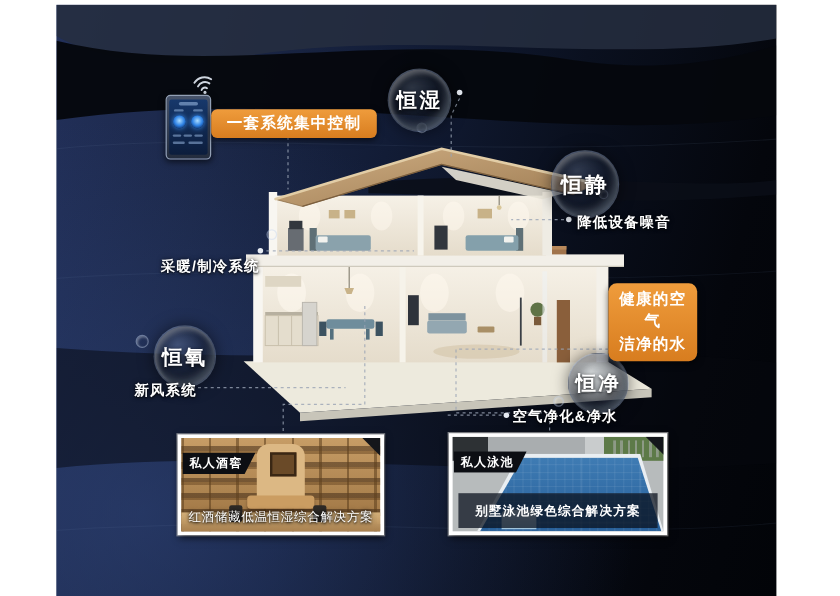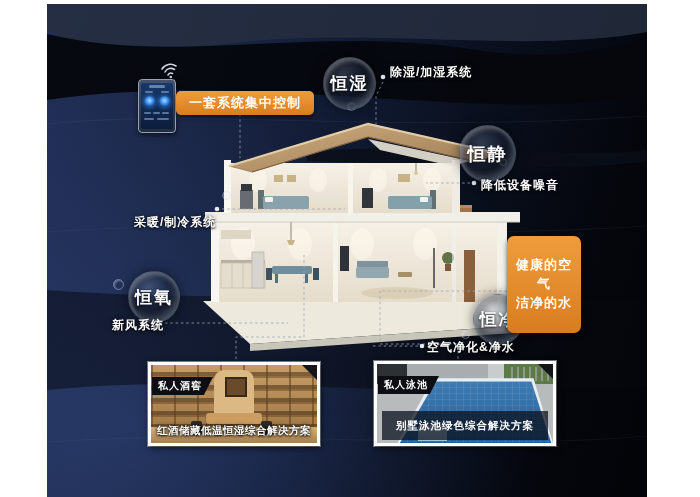--- a/index.html
+++ b/index.html
@@ -17,32 +17,32 @@
           border:1px solid rgba(185,205,235,.28);
           box-shadow:inset 2px 3px 4px rgba(255,255,255,.30), inset -3px -5px 7px rgba(200,220,248,.32),
                      inset 0 0 14px rgba(0,0,0,.55), 0 0 12px rgba(0,0,0,.5);
           text-shadow:0 1px 3px rgba(0,0,0,.85);}
   .sys-label{color:#fff;font-weight:bold;font-size:12px;white-space:nowrap;z-index:6;
              text-shadow:0 1px 2px rgba(0,0,0,.9), 0 0 4px rgba(0,0,0,.6);letter-spacing:1px;}
   .pill{background:linear-gradient(#ef9c3c,#d87d1f);color:#fff;font-weight:bold;font-size:13px;
         padding:3px 13px;border-radius:5px;white-space:nowrap;z-index:6;letter-spacing:1px;
         box-shadow:0 2px 5px rgba(0,0,0,.55);}
   .highlight-box{background:linear-gradient(#ef9c3c,#d87d1f);color:#fff;font-weight:bold;font-size:13px;
-        text-align:center;line-height:1.45;padding:20px 8px;border-radius:7px;z-index:6;letter-spacing:1px;
+        text-align:center;line-height:1.45;padding:4px 8px;border-radius:7px;z-index:6;letter-spacing:1px;
         box-shadow:0 2px 5px rgba(0,0,0,.55);}
   .ring{border-radius:50%;border:1px solid rgba(200,216,240,.45);z-index:5;
         box-shadow:inset 1px 1px 2px rgba(255,255,255,.35);}
   .card{background:#fff;padding:3px;z-index:6;box-shadow:1px 2px 6px rgba(0,0,0,.65), 0 0 0 1px rgba(210,210,210,.6);}
   .card-inner{position:relative;width:100%;height:100%;overflow:hidden;}
   .card-tag{position:absolute;left:1px;top:12px;background:#0c0e13;color:#fff;font-size:10px;font-weight:bold;
         padding:2px 11px 2px 6px;letter-spacing:1px;z-index:3;
         clip-path:polygon(0 0,100% 0,85% 100%,0 100%);}
   .fold{position:absolute;top:0;right:0;width:0;height:0;z-index:3;
         border-top:15px solid #14161b;border-left:15px solid transparent;}
-  .caption{position:absolute;left:0;right:0;text-align:center;color:#fff;font-weight:bold;z-index:3;
+  .caption{position:absolute;left:0;right:0;text-align:center;color:#fff;font-weight:normal;z-index:3;
         font-family:"Liberation Serif",serif;
         text-shadow:0 1px 2px #000, 0 0 4px #000;}
   .caption-band{position:absolute;left:5px;right:5px;bottom:3px;height:29px;z-index:3;
         background:rgba(10,16,28,.74);display:flex;align-items:center;justify-content:center;}
   .caption-band .caption-text{color:#fff;font-weight:bold;font-size:10.5px;letter-spacing:1px;
         font-family:"Liberation Serif",serif;}
   .phone{background:linear-gradient(#47536a,#232c3d);border:1px solid #93a0b5;border-radius:4px;
         padding:3px 2px;z-index:6;box-shadow:0 2px 5px rgba(0,0,0,.6);}
   .phone-screen{position:relative;width:100%;height:100%;border-radius:2px;
         background:linear-gradient(#17386b,#0c1d3c);overflow:hidden;}
@@ -256,21 +256,20 @@
   <div class="abs bubble" style="left:459px;top:125px;width:55px;height:55px;font-size:18px;">
     <span>恒静</span>
   </div>
   <div class="abs bubble" style="left:128px;top:271px;width:50px;height:50px;font-size:17px;">
     <span>恒氧</span>
   </div>
   <div class="abs bubble" style="left:425px;top:294px;width:49px;height:49px;font-size:17px;margin-left:48px;">
     <span>恒净</span>
   </div>
 
-  <div class="abs sys-label" style="left:390px;top:64px;">除湿/加湿系统</div>
   <div class="abs sys-label" style="left:481px;top:177px;">降低设备噪音</div>
   <div class="abs sys-label" style="left:134px;top:202px;margin-top:12px;">采暖/制冷系统</div>
   <div class="abs sys-label" style="left:112px;top:317px;">新风系统</div>
   <div class="abs sys-label" style="left:427px;top:339px;">空气净化&amp;净水</div>
 
   <div class="abs highlight-box" style="left:507px;top:236px;width:58px;">
     <div>健康的空气</div>
     <div>洁净的水</div>
   </div>
 

